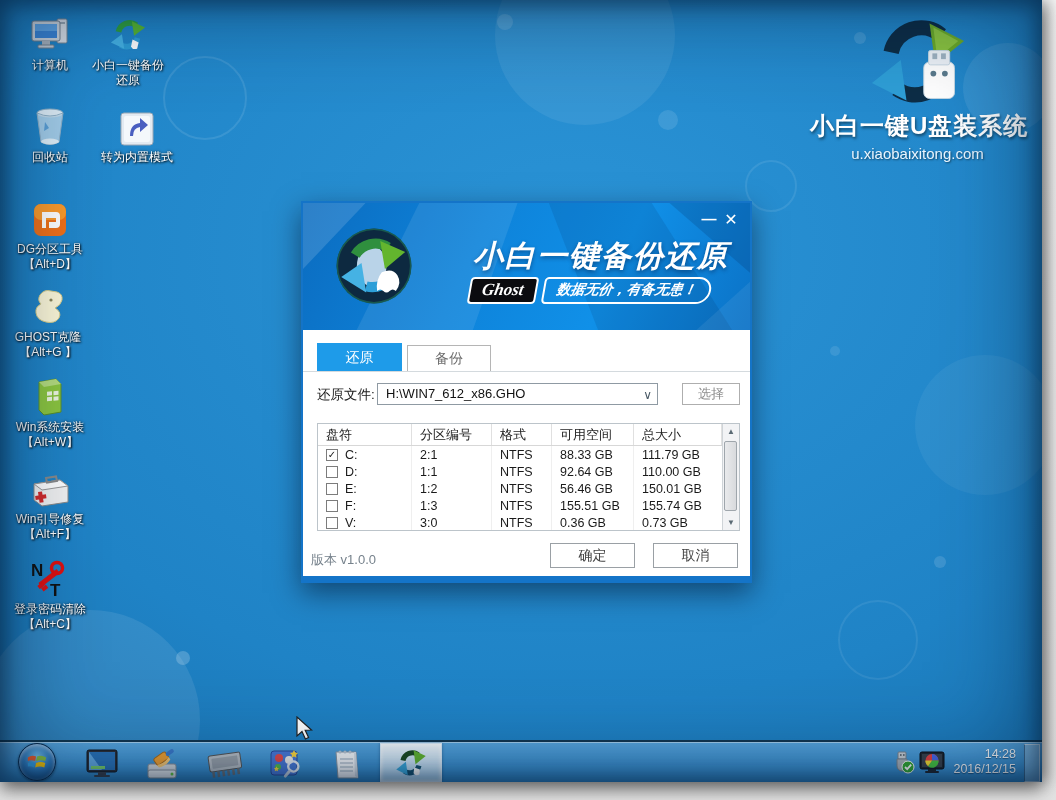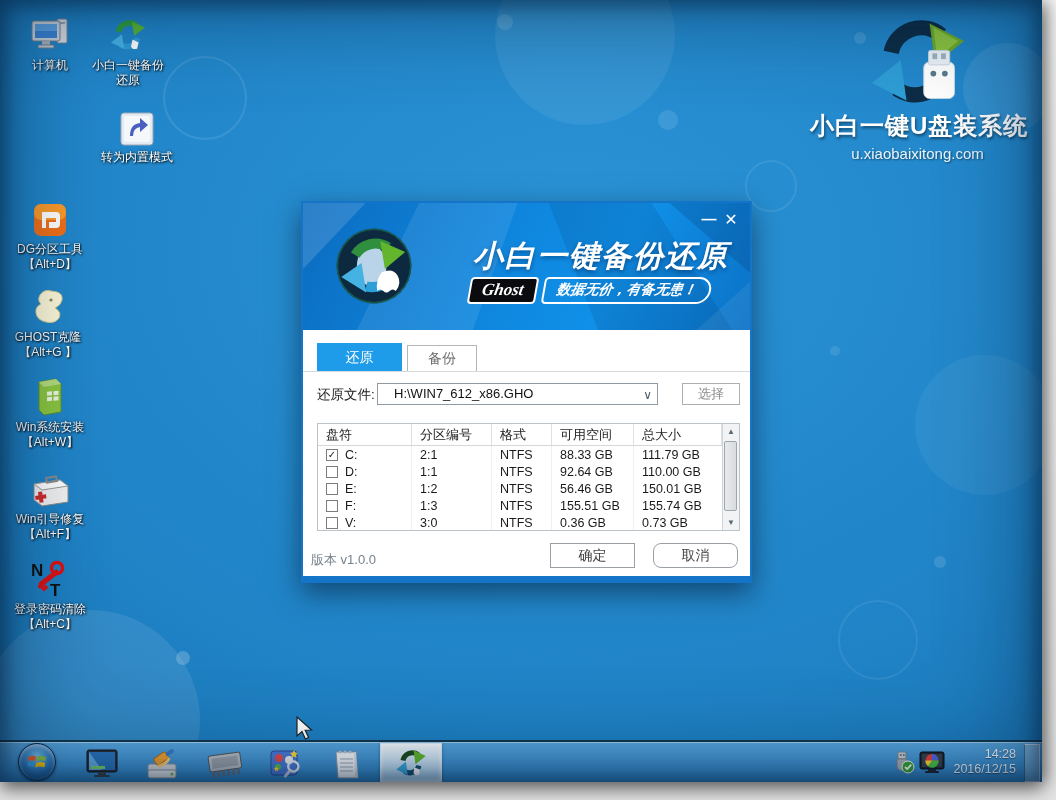--- a/index.html
+++ b/index.html
@@ -55,28 +55,28 @@
   .wbtn.cls { font-size:16px; line-height:22px; }
 
   
   .dlogo { position:absolute; left:32px; top:24px; width:78px; height:78px; }
 
   
   .dbody { position:relative; height:246px; background:#fff; }
   .tabs { position:absolute; left:0; top:12px; width:100%; height:30px; }
   .tab { position:absolute; bottom:0; text-align:center; font-size:14px; cursor:pointer; }
   .tab.active { left:14px; width:85px; height:29px; line-height:29px; background:#1e9be9; color:#fff; }
-  .tab.idle { left:104px; width:70px; height:27px; line-height:25px; background:#fff;
+  .tab.idle { left:104px; width:84px; height:27px; line-height:25px; background:#fff;
     border:1px solid #b5b5b5; border-bottom:none; color:#6d6d6d; }
   .tabline { position:absolute; left:0; top:41px; width:100%; height:1px; background:#d4dade; }
 
   .formrow { position:absolute; left:14px; top:53px; height:22px; width:423px; }
   .flabel { position:absolute; left:0; top:3px; font-size:13.5px; color:#1a1a1a; }
   .combo { position:absolute; left:60px; top:0; width:281px; height:22px; border:1px solid #8f9aa3;
-    background:#fff; font-size:13px; color:#111; line-height:20px; padding-left:16px; cursor:pointer; }
+    background:#fff; font-size:13px; color:#111; line-height:20px; padding-left:8px; cursor:pointer; }
   .combo .chev { position:absolute; right:5px; top:1px; color:#4a5a66; font-size:12px; }
   .selbtn { position:absolute; right:0; top:0; width:58px; height:22px; border:1px solid #aeaeae;
     background:#fff; color:#8c8c8c; font-size:13px; text-align:center; line-height:20px; cursor:pointer; }
 
   .tbl { position:absolute; left:14px; top:93px; width:423px; height:108px;
     border:1px solid #bcc4ca; display:flex; background:#fff; font-size:12.5px; }
   .tbl-main { flex:1; overflow:hidden; }
   .trow { display:flex; height:17px; align-items:center; color:#1a1a1a; }
   .trow.thead { height:22px; color:#222; border-bottom:1px solid #d7d7d7; font-size:13px; }
   .tc { padding-left:8px; height:100%; display:flex; align-items:center; border-right:1px solid #efefef; }
@@ -87,21 +87,21 @@
   .tbl-scroll { width:17px; border-left:1px solid #cfd4d8; background:#f2f3f5; position:relative; }
   .sarr { position:absolute; left:0; width:100%; height:15px; text-align:center; color:#5a6a74;
     font-size:8px; line-height:15px; cursor:pointer; }
   .sarr.up{top:0;} .sarr.dn{bottom:0;}
   .sthumb { position:absolute; left:1px; top:17px; width:13px; height:70px;
     background:linear-gradient(90deg,#e9eaec,#d8dadd); border:1px solid #9fa6ac; border-radius:2px; cursor:pointer; }
 
   .version { position:absolute; left:8px; top:221px; font-size:13px; color:#76828c; }
   .dbtn { position:absolute; top:213px; width:85px; height:25px; border:1px solid #9aa0a5;
     background:#fff; color:#444; font-size:14px; text-align:center; line-height:23px; cursor:pointer; }
-  .dbtn.ok{left:247px;} .dbtn.cancel{left:350px;border-radius:8px;}
+  .dbtn.ok{left:247px;} .dbtn.cancel{left:350px;}
 
   
   .taskbar { position:absolute; left:0; top:740px; width:1042px; height:42px;
     background:linear-gradient(#57a5dd,#3e93d2 55%,#2f86c7); border-top:2px solid #11374f; }
   .taskbar::after { content:""; position:absolute; left:0; top:0; width:100%; height:1px;
     background:rgba(255,255,255,.45); }
   .tbicon { position:absolute; top:6px; width:32px; height:32px; cursor:pointer; }
   .orb { position:absolute; left:18px; top:1px; width:38px; height:38px; border-radius:50%;
     background:radial-gradient(circle at 50% 35%, #79c6f2 0%, #2f7cc0 45%, #0b3c6e 100%);
     border:1px solid #0a2c4e; box-shadow:inset 0 2px 4px rgba(255,255,255,.6), 0 1px 3px rgba(0,0,0,.5);
@@ -166,20 +166,34 @@
         <polygon points="40,86 5,70 34,48" fill="#45b2e4"></polygon>
         <path d="M62 62 l16 8 -4 16 q-12 4 -16-6 z" fill="#fff"></path>
       </svg>
     </div>
     <div class="lbl">
         <div>小白一键备份</div>
         <div>还原</div>
       </div>
   </div>
 
+  <div class="dicon" style="left:8px;top:106px;">
+    <div class="ig">
+      <svg width="34" height="38" viewBox="0 0 34 38">
+        <ellipse cx="17" cy="5" rx="13" ry="4" fill="#dcebf5" stroke="#8fb0c6"></ellipse>
+        <path d="M4 5 L8 34 Q17 39 26 34 L30 5 Q17 11 4 5 Z" fill="rgba(205,228,243,.75)" stroke="#8fb0c6"></path>
+        <path d="M12 14 l4 6 -5 3 z" fill="#5b9fd4"></path>
+        <ellipse cx="17" cy="33.5" rx="9" ry="3" fill="#eef6fb" opacity=".8"></ellipse>
+      </svg>
+    </div>
+    <div class="lbl">
+        <div>回收站</div>
+        <div></div>
+      </div>
+  </div>
 
   <div class="dicon" style="left:84px;top:106px;width:88px;margin-left:9px;">
     <div class="ig">
       <svg width="34" height="34" viewBox="0 0 34 34">
         <rect x="1" y="1" width="32" height="32" rx="3" fill="#e3eaf1" stroke="#9aa8b6"></rect>
         <rect x="4" y="4" width="26" height="26" rx="2" fill="#f4f8fb"></rect>
         <path d="M10 24 Q10 12 20 11 L20 6 L28 13 L20 20 L20 15 Q13 16 13 24 Z" fill="#4a5fc0"></path>
       </svg>
     </div>
     <div class="lbl">

